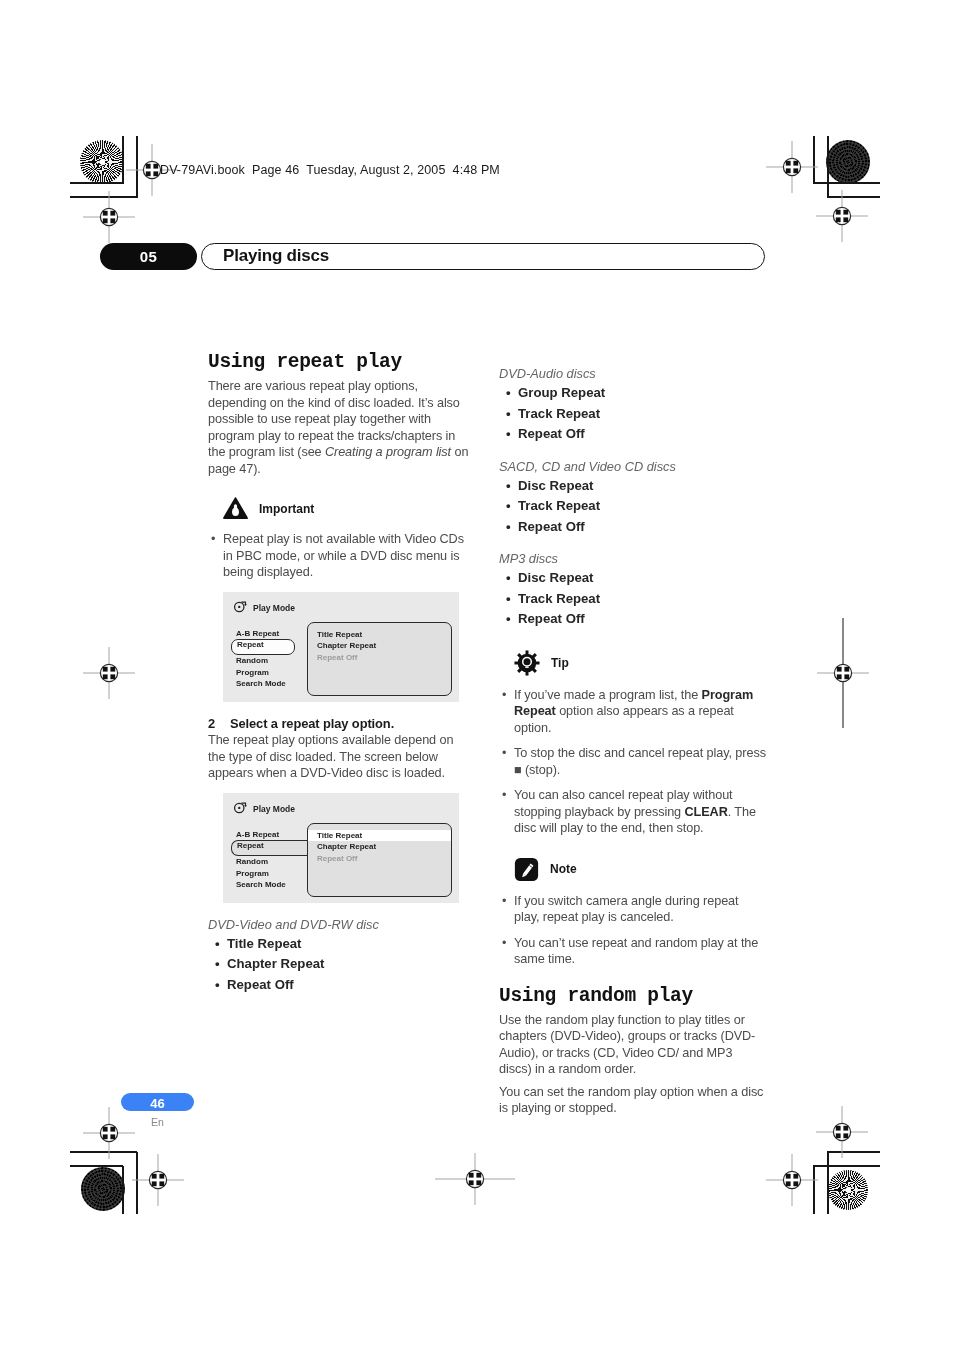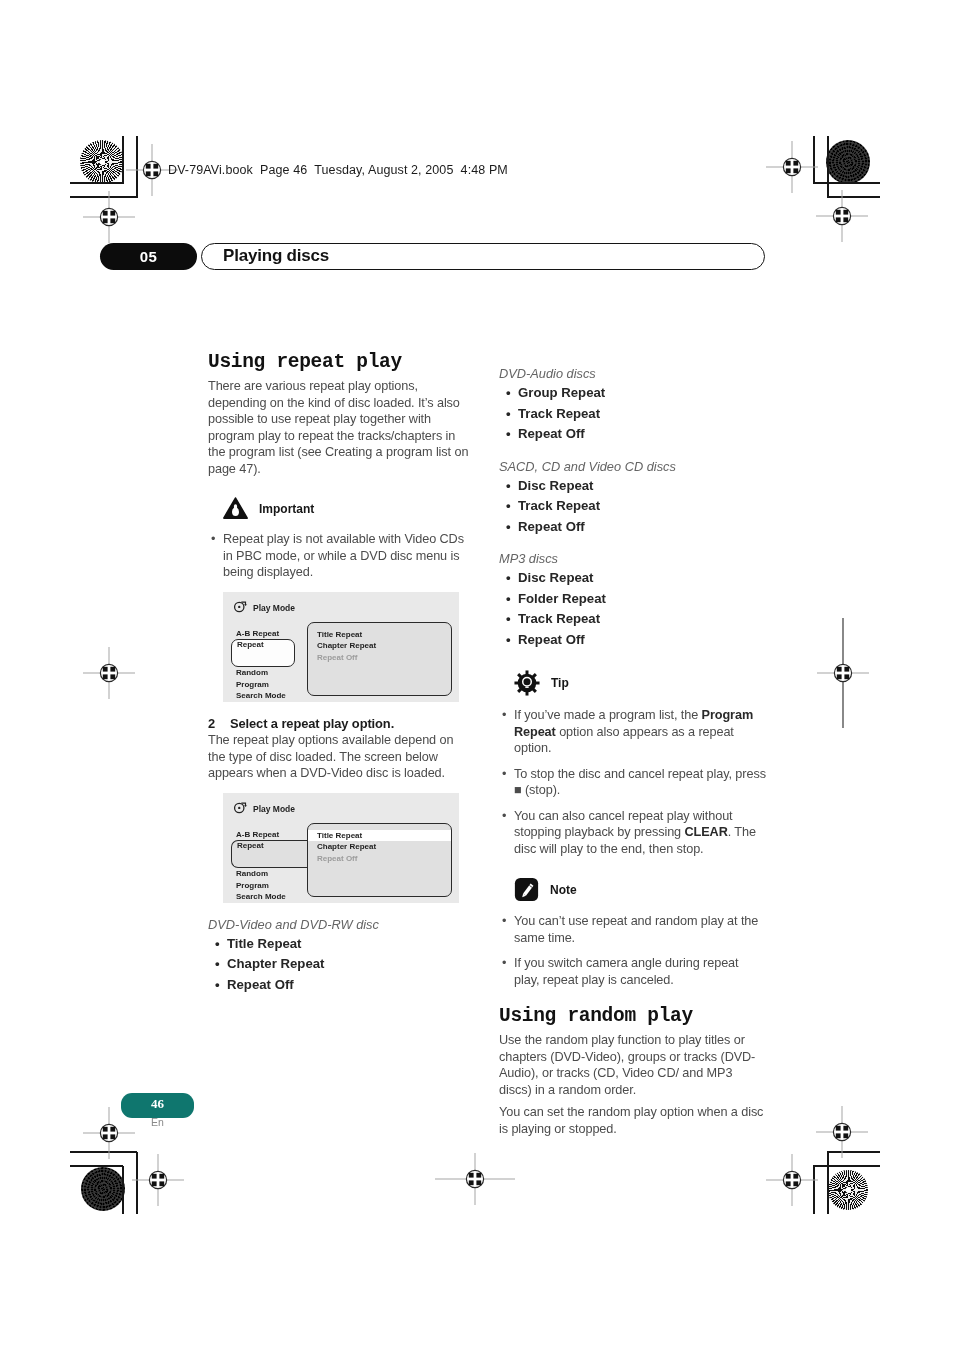--- a/index.html
+++ b/index.html
@@ -16,33 +16,33 @@
       repeating-conic-gradient(#0e0e0e 0deg 3.4deg,#f0f0f0 3.4deg 6.8deg);
   }
   .halftone-dark{
     position:absolute;border-radius:50%;
     background:
       repeating-conic-gradient(rgba(70,70,70,0.55) 0deg 5deg,rgba(0,0,0,0) 5deg 10deg),
       repeating-radial-gradient(circle,#000 0 2px,#2e2e2e 2px 3.4px);
   }
   svg.reg{position:absolute;width:28px;height:28px;margin:-14px 0 0 -14px;overflow:visible;}
   
-  .header-line{position:absolute;left:168px;top:163px;font-size:12.5px;color:#1b1b1b;white-space:pre;letter-spacing:0.1px;}
+  .header-line{position:absolute;left:160px;top:163px;font-size:12.5px;color:#1b1b1b;white-space:pre;letter-spacing:0.1px;}
   .chapter-badge{position:absolute;left:100px;top:243px;width:97px;height:27px;background:#0c0c0c;border-radius:14px;
     color:#ffffff;font-weight:bold;font-size:15px;text-align:center;line-height:27px;letter-spacing:0.5px;}
   .chapter-titlebox{position:absolute;left:201px;top:243px;width:564px;height:27px;border:1.6px solid #141414;border-radius:14px;box-sizing:border-box;background:#fff;}
   .chapter-title{margin-left:21px;line-height:23px;font-size:17px;font-weight:bold;color:#121212;letter-spacing:-0.2px;}
   
   .col{position:absolute;top:351px;}
   .col-left{left:208px;width:264px;}
   .col-right{left:499px;width:268px;}
   h2.section{font-size:19.5px;font-weight:bold;color:#121212;margin:0 0 5px 0;letter-spacing:-0.3px;font-family:Liberation Mono, monospace;}
   p.body{font-size:12.7px;line-height:16.5px;color:#4c4c4c;margin:0;letter-spacing:-0.1px;}
   p.body + p.body{margin-top:6px;}
-  .it{}
+  .it{font-style:italic;}
   .b{font-weight:bold;color:#2a2a2a;}
   
   .callout-head{display:flex;align-items:center;gap:11px;margin:20px 0 11px 15px;}
   .callout-label{font-size:12px;font-weight:bold;color:#161616;}
   .callout-head .icon{display:inline-flex;}
   
   .doc-bullet{position:relative;padding-left:15px;font-size:12.7px;line-height:16.5px;color:#4c4c4c;margin:0 0 9px 0;letter-spacing:-0.1px;}
   .doc-bullet::before{content:"\2022";position:absolute;left:3px;color:#4c4c4c;}
   .opt-label{font-style:italic;font-size:12.8px;color:#656565;margin-top:12px;line-height:19px;}
   .opt-label.first{margin-top:13px;}
@@ -50,31 +50,31 @@
   .opt-bullet::before{content:"\2022";position:absolute;left:7px;}
   
   p.step{font-size:12.9px;font-weight:bold;color:#1c1c1c;line-height:16.5px;margin:14px 0 0 0;letter-spacing:-0.1px;}
   p.step .num{display:inline-block;width:22px;}
   
   .pm{position:relative;width:236px;height:110px;background:#e9e9e9;margin:11px 0 0 15px;}
   .pm-header{position:absolute;left:10px;top:7px;display:flex;align-items:center;gap:5px;}
   .pm-title{font-size:8.5px;font-weight:bold;color:#1f1f1f;}
   .pm-menu{position:absolute;left:13px;top:36px;}
   .pm-item{font-size:8px;font-weight:bold;color:#1e1e1e;height:11.6px;line-height:11.6px;white-space:nowrap;}
-  .pm-item.selected{box-sizing:border-box;height:28px;line-height:10.5px;border:1px solid #2b2b2b;border-radius:7px;
+  .pm-item.selected{box-sizing:border-box;height:16px;line-height:10.5px;border:1px solid #2b2b2b;border-radius:7px;
     background:#fdfdfd;padding-left:5px;margin-left:-5px;width:64px;}
   .pm2 .pm-item.selected{width:76px;border-right:0;border-radius:7px 0 0 7px;background:#e0e0e0;}
   .pm-panel{position:absolute;left:84px;top:30px;width:145px;height:74px;box-sizing:border-box;background:#e0e0e0;
     border:1px solid #2b2b2b;border-radius:7px;padding-top:6px;}
   .pm-opt{font-size:8px;font-weight:bold;color:#1e1e1e;height:11.6px;line-height:11.6px;padding-left:9px;}
   .pm-opt.disabled{color:#9c9c9c;}
   .pm2 .pm-opt.highlight{background:#ffffff;}
   
-  .page-badge{position:absolute;left:121px;top:1093px;width:73px;height:25px;background:#0f766e;border-radius:11px;
-    color:#fff;font-weight:bold;font-size:13px;text-align:center;line-height:21px;font-family:Liberation Serif, serif;}
+  .page-badge{position:absolute;left:121px;top:1093px;width:73px;height:18px;background:#3b82f6;border-radius:11px;
+    color:#fff;font-weight:bold;font-size:13px;text-align:center;line-height:21px;}
   .page-lang{position:absolute;left:121px;top:1116px;width:73px;text-align:center;font-size:10.5px;color:#8a8a8a;}
 </style>
 </head>
 <body>
 
 <div class="page">
 
   <div class="starburst" style="left:80px;top:140px;width:44px;height:44px;"></div>
   <div class="halftone-dark" style="left:826px;top:140px;width:44px;height:44px;"></div>
   <div class="halftone-dark" style="left:81px;top:1167px;width:44px;height:44px;"></div>
@@ -314,21 +314,20 @@
     <div class="opt-bullet">Track Repeat</div>
     <div class="opt-bullet">Repeat Off</div>
 
     <div class="opt-label">SACD, CD and Video CD discs</div>
     <div class="opt-bullet">Disc Repeat</div>
     <div class="opt-bullet">Track Repeat</div>
     <div class="opt-bullet">Repeat Off</div>
 
     <div class="opt-label">MP3 discs</div>
     <div class="opt-bullet">Disc Repeat</div>
-    <div class="opt-bullet">Folder Repeat</div>
     <div class="opt-bullet">Track Repeat</div>
     <div class="opt-bullet">Repeat Off</div>
 
     <div class="callout-head">
       <span class="icon">
         <svg width="26" height="26" viewBox="0 0 28 28">
             <g fill="#111">
               <circle cx="14" cy="14" r="10"></circle>
               <rect x="12.4" y="0.5" width="3.2" height="6"></rect>
               <rect x="12.4" y="0.5" width="3.2" height="6" transform="rotate(45 14 14)"></rect>
@@ -355,22 +354,22 @@
             <rect x="1" y="1" width="26" height="26" rx="6" fill="#111"></rect>
             <g fill="#fff">
               <path d="M10.2 18.6 L18.6 7.4 L21.8 9.8 L13.4 21 Z"></path>
               <path d="M9.2 22.6 L10.2 18.6 L13.4 21 Z"></path>
               <line x1="17.2" y1="9.3" x2="20.4" y2="11.7" stroke="#111" stroke-width="0.9"></line>
             </g>
           </svg>
       </span>
       <span class="callout-label">Note</span>
     </div>
+    <div class="doc-bullet">If you switch camera angle during repeat play, repeat play is canceled.</div>
     <div class="doc-bullet">You can’t use repeat and random play at the same time.</div>
-    <div class="doc-bullet">If you switch camera angle during repeat play, repeat play is canceled.</div>
 
     <h2 class="section" style="margin-top:17px;">Using random play</h2>
     <p class="body">Use the random play function to play titles or chapters (DVD-Video), groups or tracks (DVD-Audio), or tracks (CD, Video CD/ and MP3 discs) in a random order.</p>
     <p class="body">You can set the random play option when a disc is playing or stopped.</p>
   </div>
 
   <div class="page-badge"><span>46</span></div>
   <div class="page-lang">En</div>
 
 </div>

